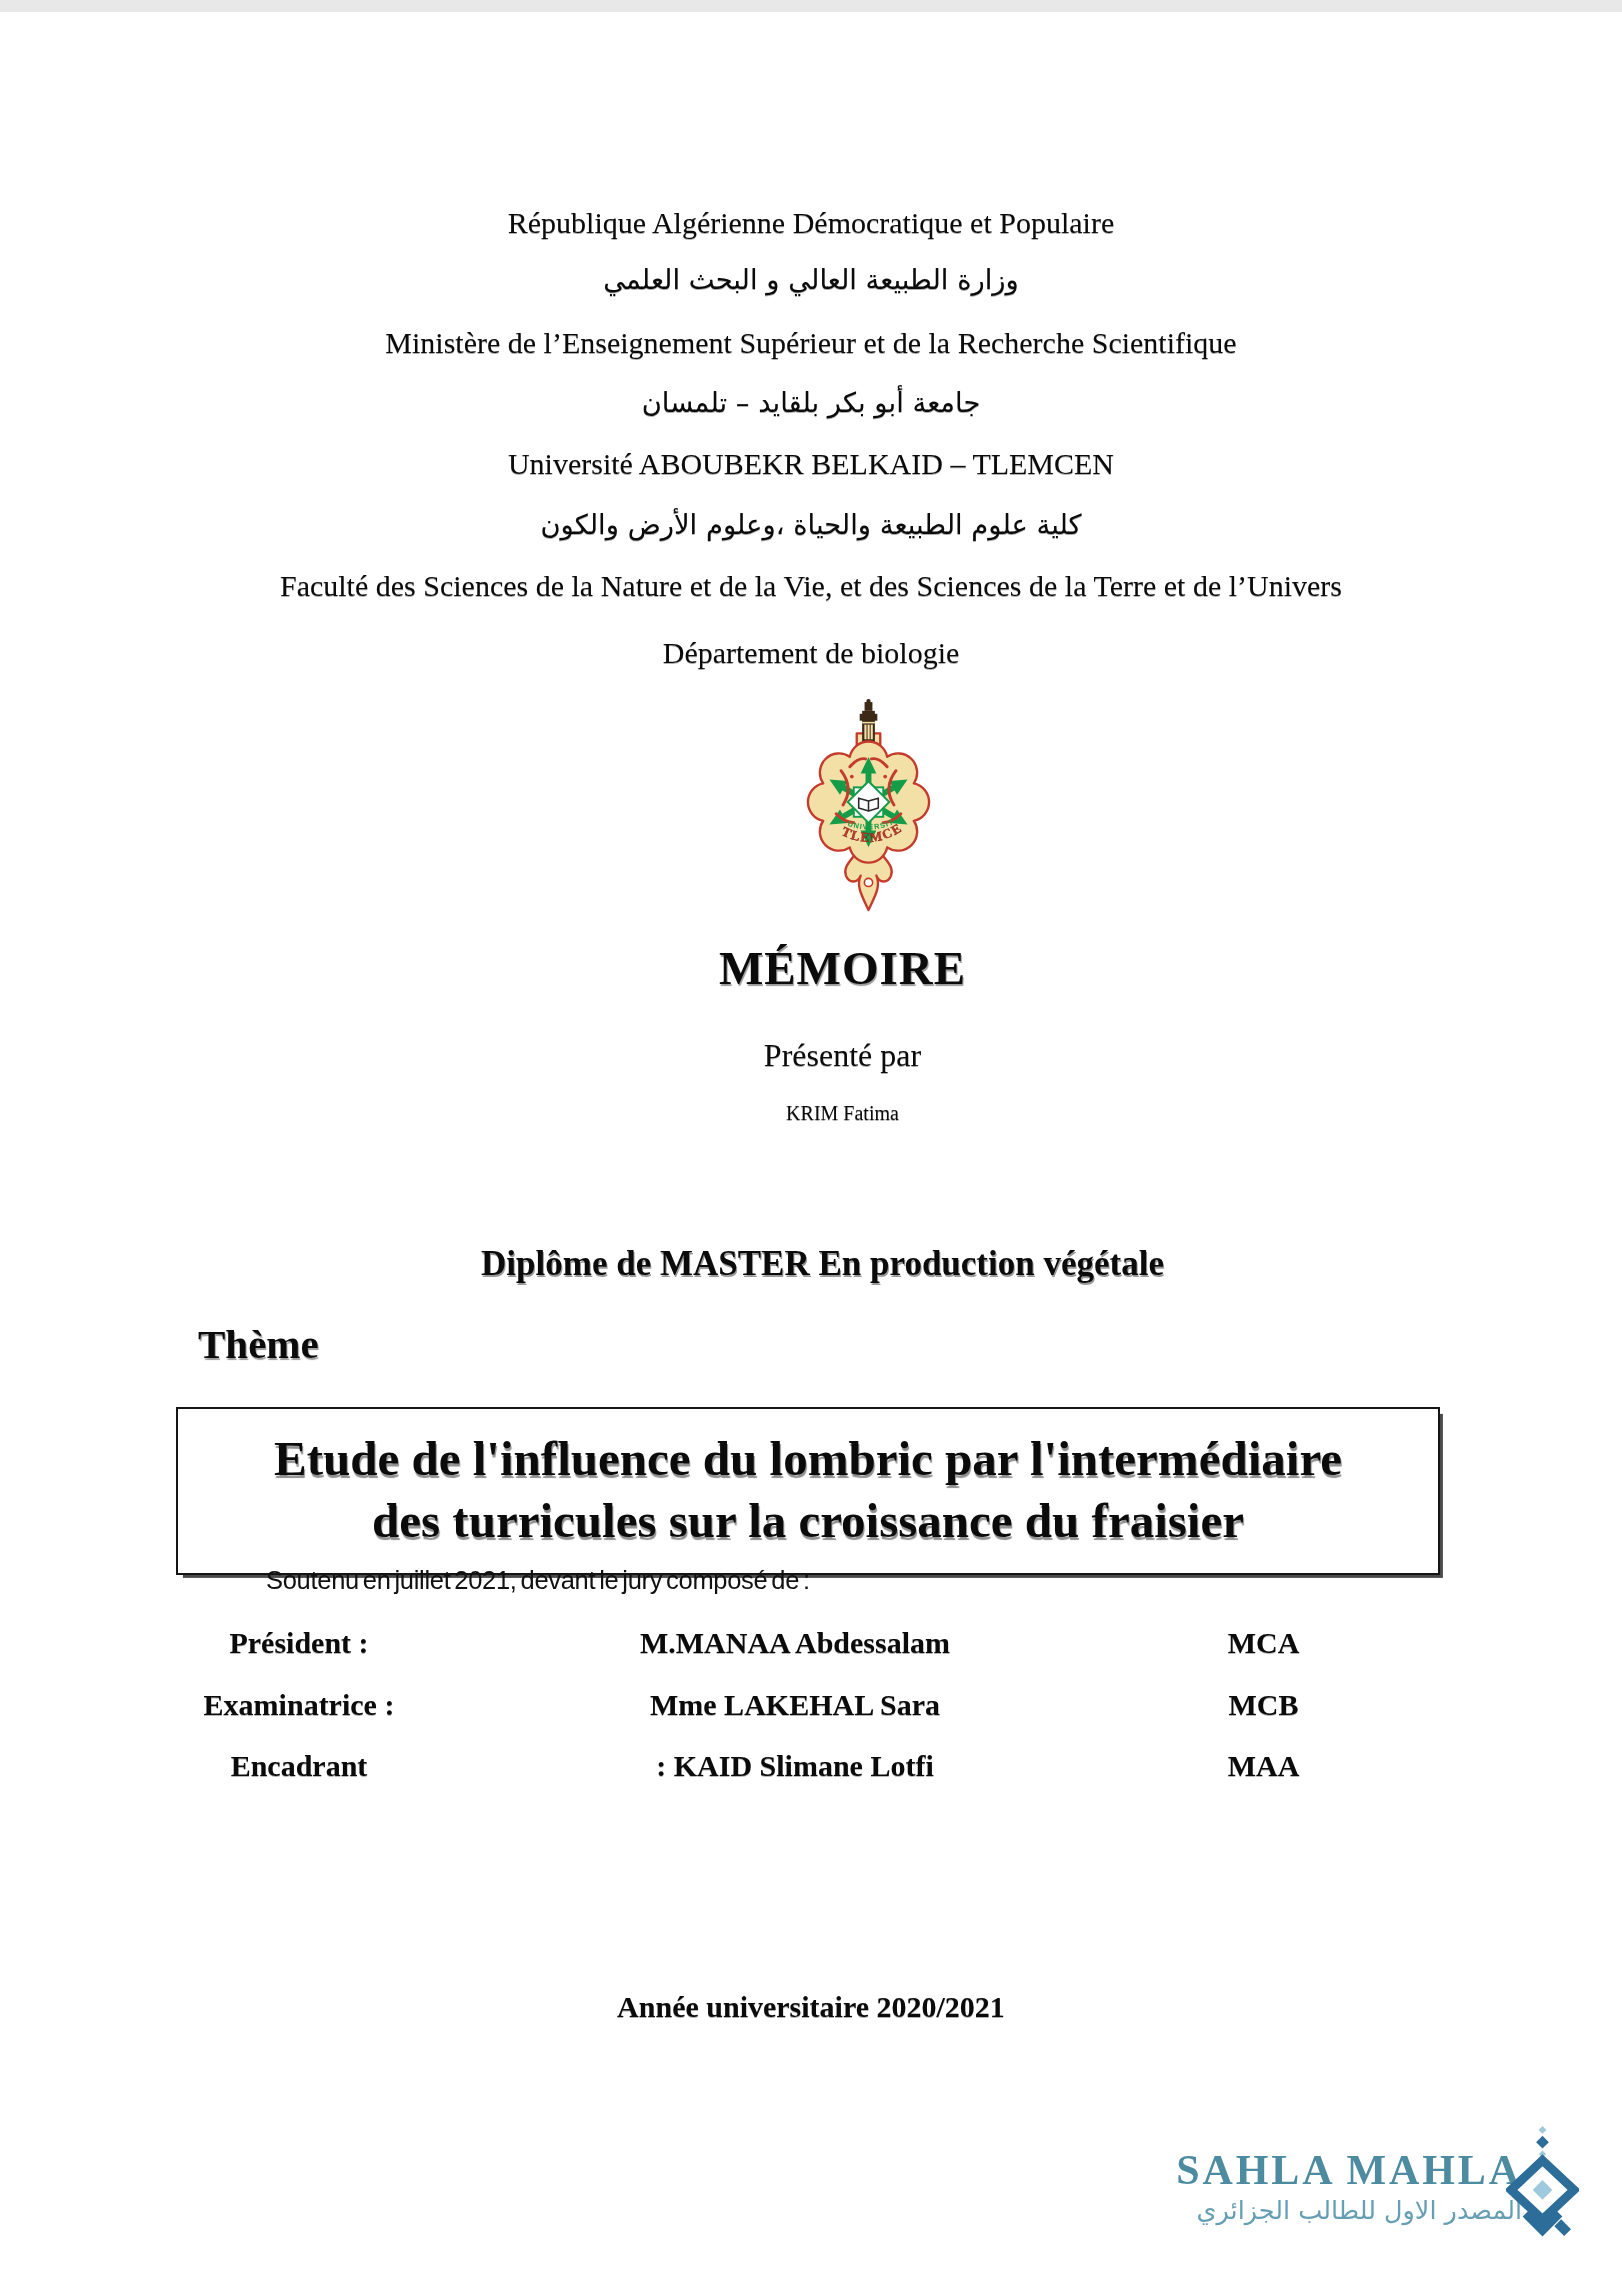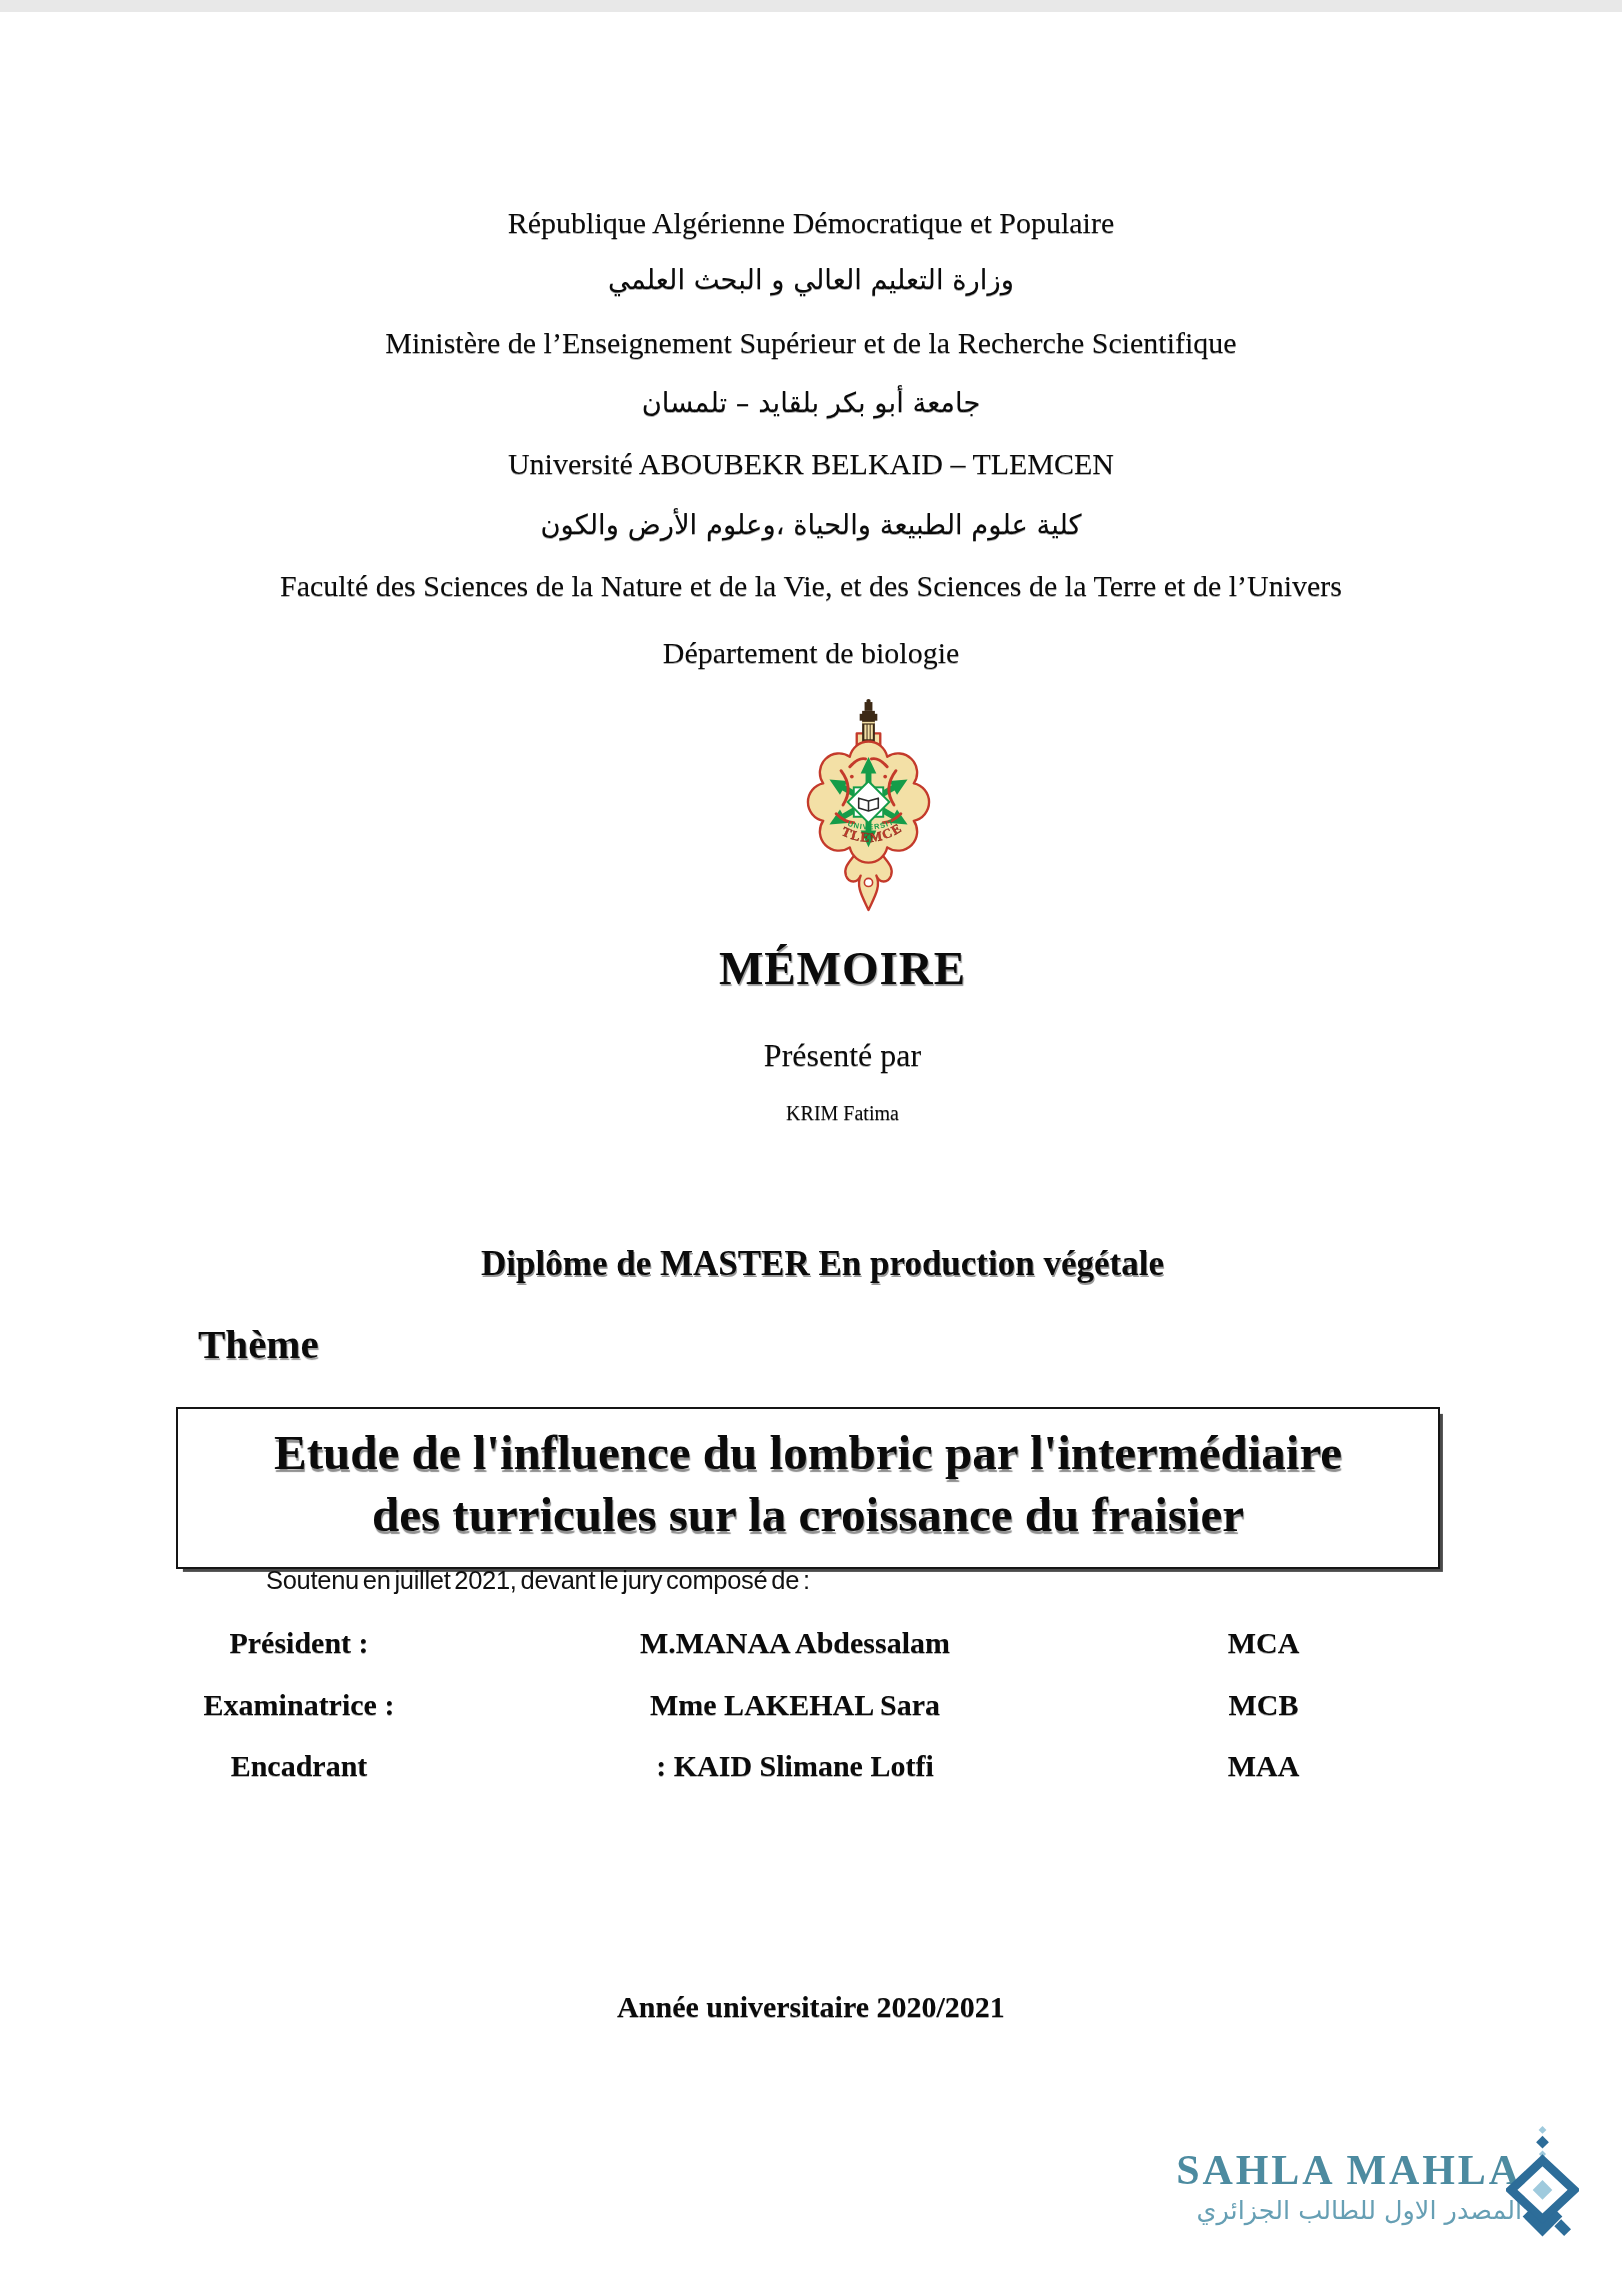--- a/index.html
+++ b/index.html
@@ -45,21 +45,21 @@
   .author{top:1090px;font-size:20px;}
   .purpose{top:1161px;font-size:33px;font-style:italic;}
   .diploma{top:1232px;font-size:35px;font-weight:bold;text-shadow:1px 1.5px 0.5px #9a9a9a;padding-left:23px;}
   .theme-label{position:absolute;left:198px;top:1308px;font-size:41px;font-weight:bold;
     text-shadow:1px 2px 1px #9a9a9a;}
 
   .title-box{
     position:absolute;left:176px;top:1395px;width:1260px;height:145px;
     border:2.9px solid #151515;background:#fff;
     box-shadow:4.9px 4.9px 0 -2px #4a4a4a;
-    text-align:center;padding-top:13px;box-sizing:content-box;
+    text-align:center;padding-top:19px;box-sizing:content-box;
   }
   .title-line{font-size:49px;font-weight:bold;line-height:62px;white-space:nowrap;
     text-shadow:1px 2.5px 1px #8f8f8f;}
 
   .defense-intro{position:absolute;left:266px;top:1554px;
     font-family:"Liberation Sans",sans-serif;font-size:25.5px;
     letter-spacing:-0.3px;word-spacing:-2.9px;color:#111;}
   .jury{position:absolute;left:194px;top:1612px;width:1147px;
     font-weight:bold;font-size:30px;}
   .jury-row{display:grid;grid-template-columns:210px 782px 1fr;line-height:37px;
@@ -76,21 +76,21 @@
   .orn-dk{fill:var(--ornament-blue);}
   .orn-lt{fill:var(--ornament-blue-light);}
   .orn-s{stroke:var(--ornament-blue);stroke-width:9;fill:none;}
 </style>
 </head>
 <body>
 
 <div class="page">
 
   <div class="cline fr-line h-line1">République  Algérienne  Démocratique et Populaire</div>
-  <div class="cline ar h-line2">وزارة التعليم العالي و البحث العلمي</div>
+  <div class="cline ar h-line2">وزارة الطبيعة العالي و البحث العلمي</div>
   <div class="cline fr-line h-line3">Ministère  de l’Enseignement  Supérieur  et de la  Recherche  Scientifique</div>
   <div class="cline ar h-line4">جامعة أبو بكر بلقايد – تلمسان</div>
   <div class="cline fr-line h-line5">Université  ABOUBEKR BELKAID – TLEMCEN</div>
   <div class="cline ar h-line6">كلية علوم الطبيعة والحياة ،وعلوم الأرض والكون</div>
   <div class="cline fr-line h-line7">Faculté  des Sciences  de la  Nature et de la  Vie, et des  Sciences  de la  Terre et de l’Univers</div>
   <div class="cline fr-line h-line8">Département  de biologie</div>
 
   <svg class="emblem" viewBox="0 0 154 218" aria-hidden="true">
 
     <path class="cream" d="M66,156 C58,167 51,172 54,181 C57,189 66,189 69,181

